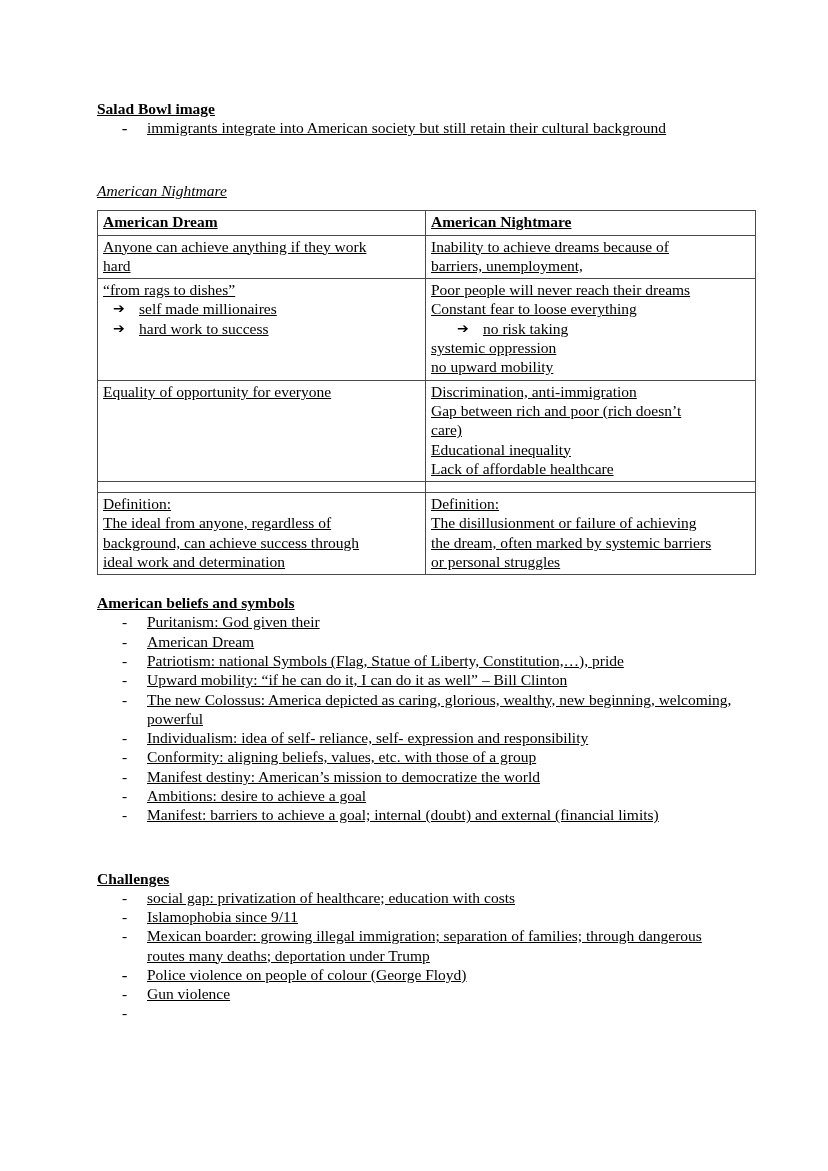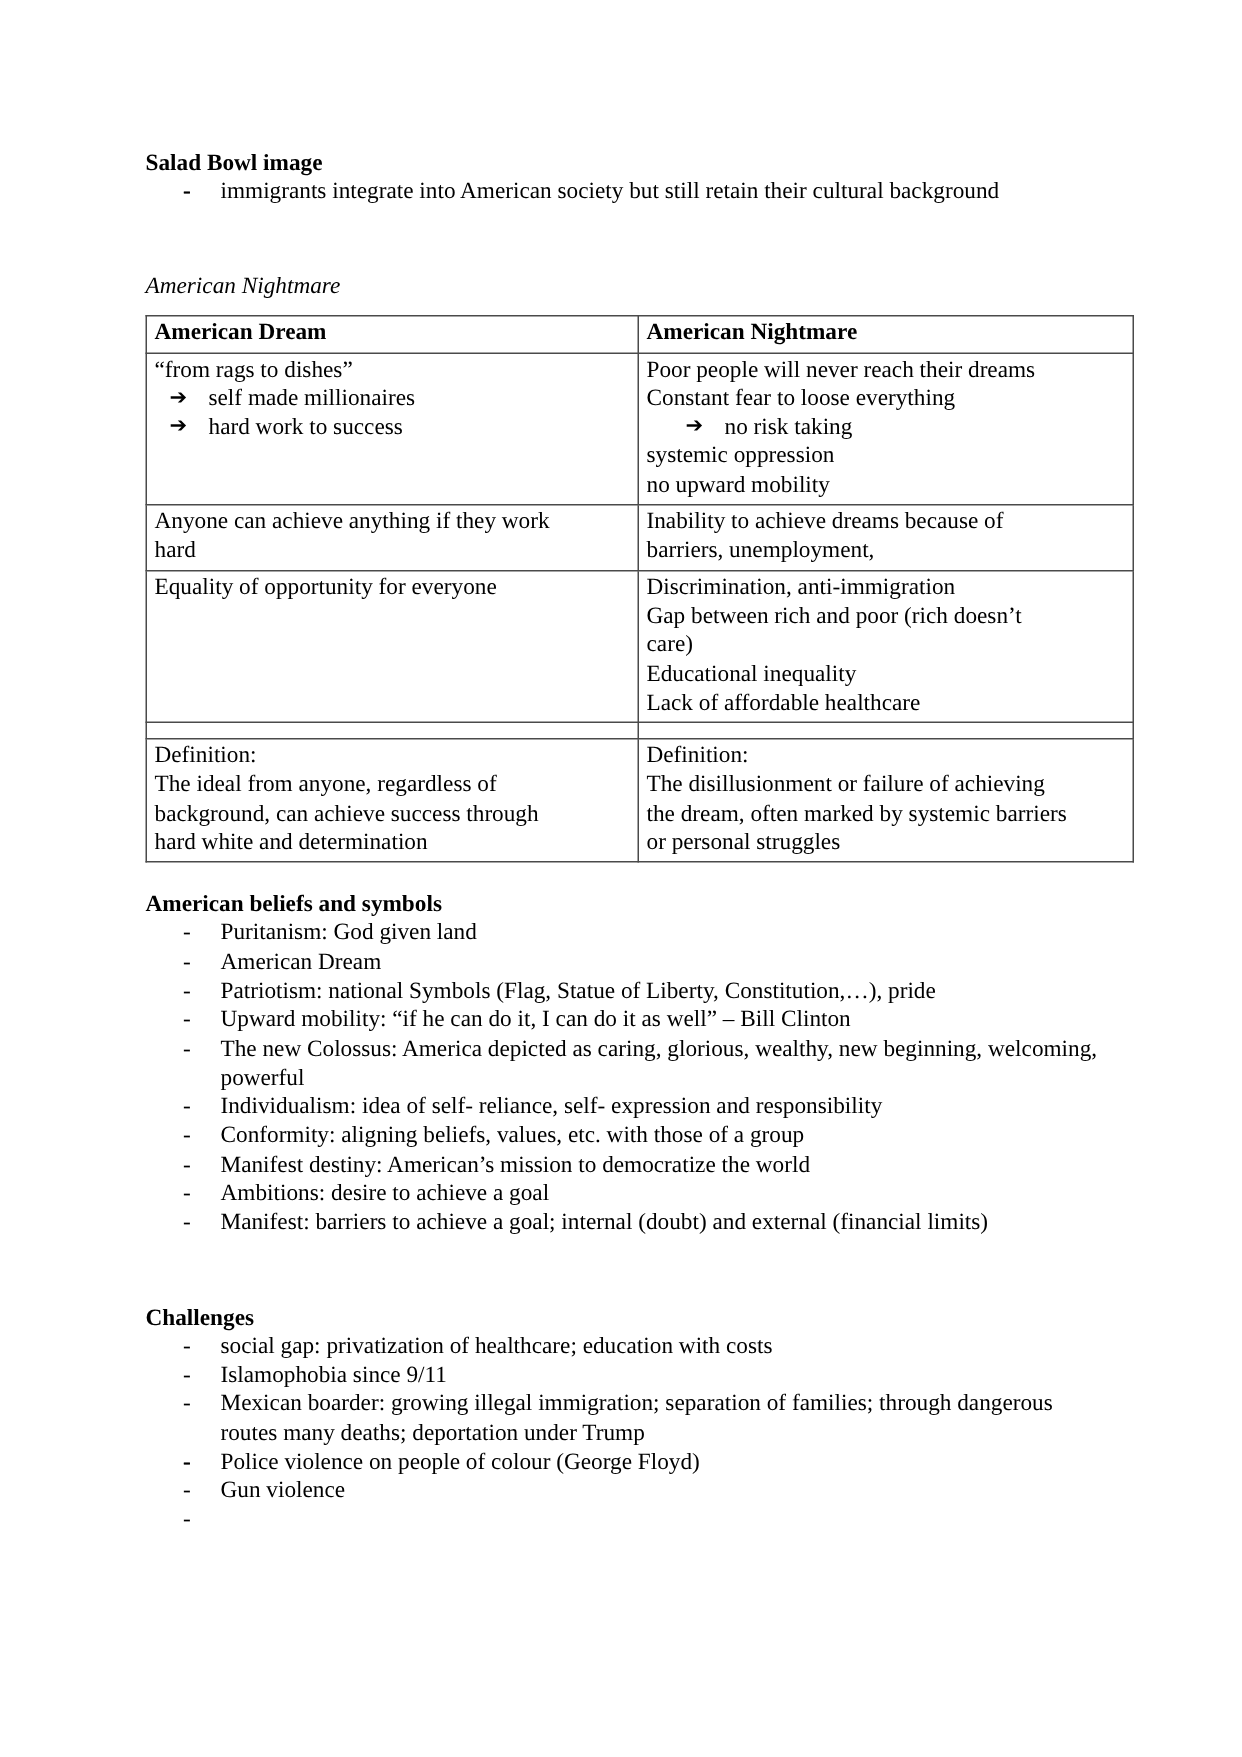--- a/index.html
+++ b/index.html
@@ -13,20 +13,21 @@
     font-family: "Liberation Serif", "DejaVu Serif", serif;
     color: #000000;
     position: relative;
     overflow: hidden;
   }
   .page {
     position: absolute;
     left: 97px;
     top: 99px;
     width: 640px;
+    text-decoration: underline;
   }
 
   
   .section-heading {
     font-weight: bold;
     font-size: 15.5px;
     line-height: 19px;
     margin: 0;
   }
   .subtitle-italic {
@@ -136,20 +137,31 @@
   <div>
     <p class="subtitle-italic">American Nightmare</p>
 
     <div class="sp-10"></div>
 
     <table class="cmp">
       <tbody>
         <tr>
           <td class="col-l hdr">American Dream</td>
           <td class="col-r hdr">American Nightmare</td>
+        </tr>
+
+        <tr>
+          <td class="col-l">
+            <p class="cell-line">Anyone can achieve anything if they work</p>
+            <p class="cell-line">hard</p>
+          </td>
+          <td class="col-r">
+            <p class="cell-line">Inability to achieve dreams because of</p>
+            <p class="cell-line">barriers, unemployment,</p>
+          </td>
         </tr>
 
         <tr>
           <td class="col-l">
             <p class="cell-line">“from rags to dishes”</p>
             <p class="cell-line arrow">
               <span class="arw">➔</span>
               <span>self made millionaires</span>
             </p>
             <p class="cell-line arrow">
@@ -164,31 +176,20 @@
               <span class="arw">➔</span>
               <span>no risk taking</span>
             </p>
             <p class="cell-line">systemic oppression</p>
             <p class="cell-line">no upward mobility</p>
           </td>
         </tr>
 
         <tr>
           <td class="col-l">
-            <p class="cell-line">Anyone can achieve anything if they work</p>
-            <p class="cell-line">hard</p>
-          </td>
-          <td class="col-r">
-            <p class="cell-line">Inability to achieve dreams because of</p>
-            <p class="cell-line">barriers, unemployment,</p>
-          </td>
-        </tr>
-
-        <tr>
-          <td class="col-l">
             <p class="cell-line">Equality of opportunity for everyone</p>
           </td>
           <td class="col-r">
             <p class="cell-line">Discrimination, anti-immigration</p>
             <p class="cell-line">Gap between rich and poor (rich doesn’t</p>
             <p class="cell-line">care)</p>
             <p class="cell-line">Educational inequality</p>
             <p class="cell-line">Lack of affordable healthcare</p>
           </td>
         </tr>
@@ -196,41 +197,41 @@
         <tr class="row-gap">
           <td></td>
           <td></td>
         </tr>
 
         <tr>
           <td class="col-l">
             <p class="cell-line">Definition:</p>
             <p class="cell-line">The ideal from anyone, regardless of</p>
             <p class="cell-line">background, can achieve success through</p>
-            <p class="cell-line">hard white and determination</p>
+            <p class="cell-line">ideal work and determination</p>
           </td>
           <td class="col-r">
             <p class="cell-line">Definition:</p>
             <p class="cell-line">The disillusionment or failure of achieving</p>
             <p class="cell-line">the dream, often marked by systemic barriers</p>
             <p class="cell-line">or personal struggles</p>
           </td>
         </tr>
       </tbody>
     </table>
   </div>
 
   <div class="sp-18"></div>
 
   <div>
     <p class="section-heading">American beliefs and symbols</p>
     <ul class="dash-list">
       <li class="dash-item">
         <span class="dash">-</span>
-        <span>Puritanism: God given land</span>
+        <span>Puritanism: God given their</span>
       </li>
       <li class="dash-item">
         <span class="dash">-</span>
         <span>American Dream</span>
       </li>
       <li class="dash-item">
         <span class="dash">-</span>
         <span>Patriotism: national Symbols (Flag, Statue of Liberty, Constitution,…), pride</span>
       </li>
       <li class="dash-item">

